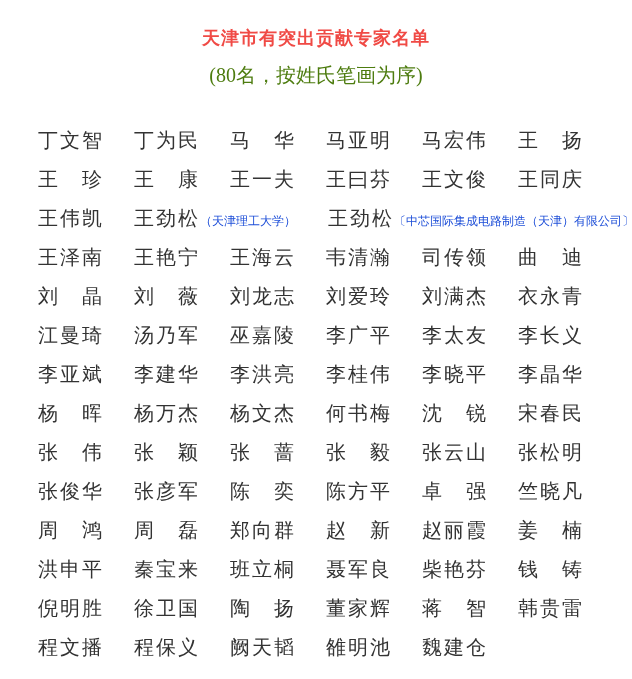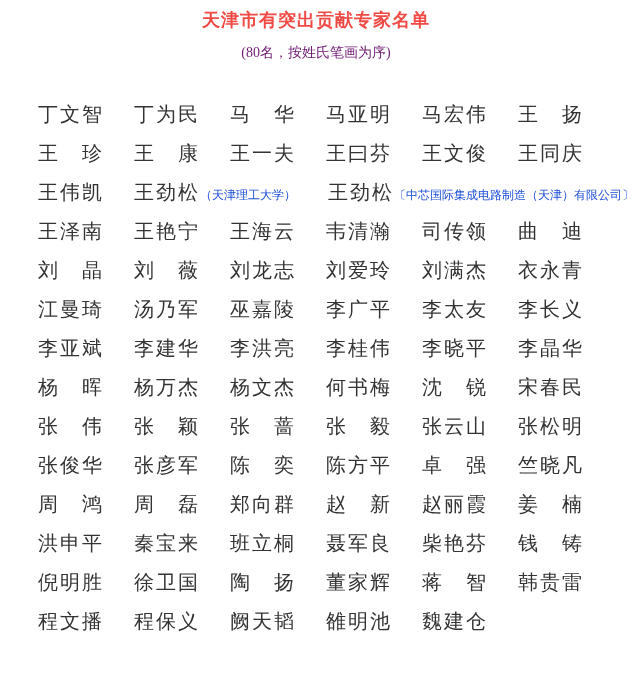--- a/index.html
+++ b/index.html
@@ -8,38 +8,38 @@
     background: #ffffff;
   }
   body {
     width: 632px;
     height: 679px;
     font-family: "Liberation Serif", "DejaVu Serif", serif;
     color: #333333;
     overflow: hidden;
   }
   .page {
-    padding-top: 10px;
+    padding-top: 28px;
     box-sizing: border-box;
     width: 632px;
     height: 679px;
   }
   .title {
     text-align: center;
     font-family: "Liberation Sans", "DejaVu Sans", sans-serif;
     font-weight: bold;
     font-size: 18px;
     letter-spacing: 1px;
     color: #f04a45;
     line-height: 1.2;
   }
   .subtitle {
     text-align: center;
-    font-size: 14px;
-    color: #701a75;
+    font-size: 20px;
+    color: #4d7c0f;
     margin-top: 13px;
     line-height: 1.2;
   }
   .name-list {
     margin-top: 34px;
     padding-left: 38px;
     padding-right: 8px;
   }
   .row {
     display: flex;

